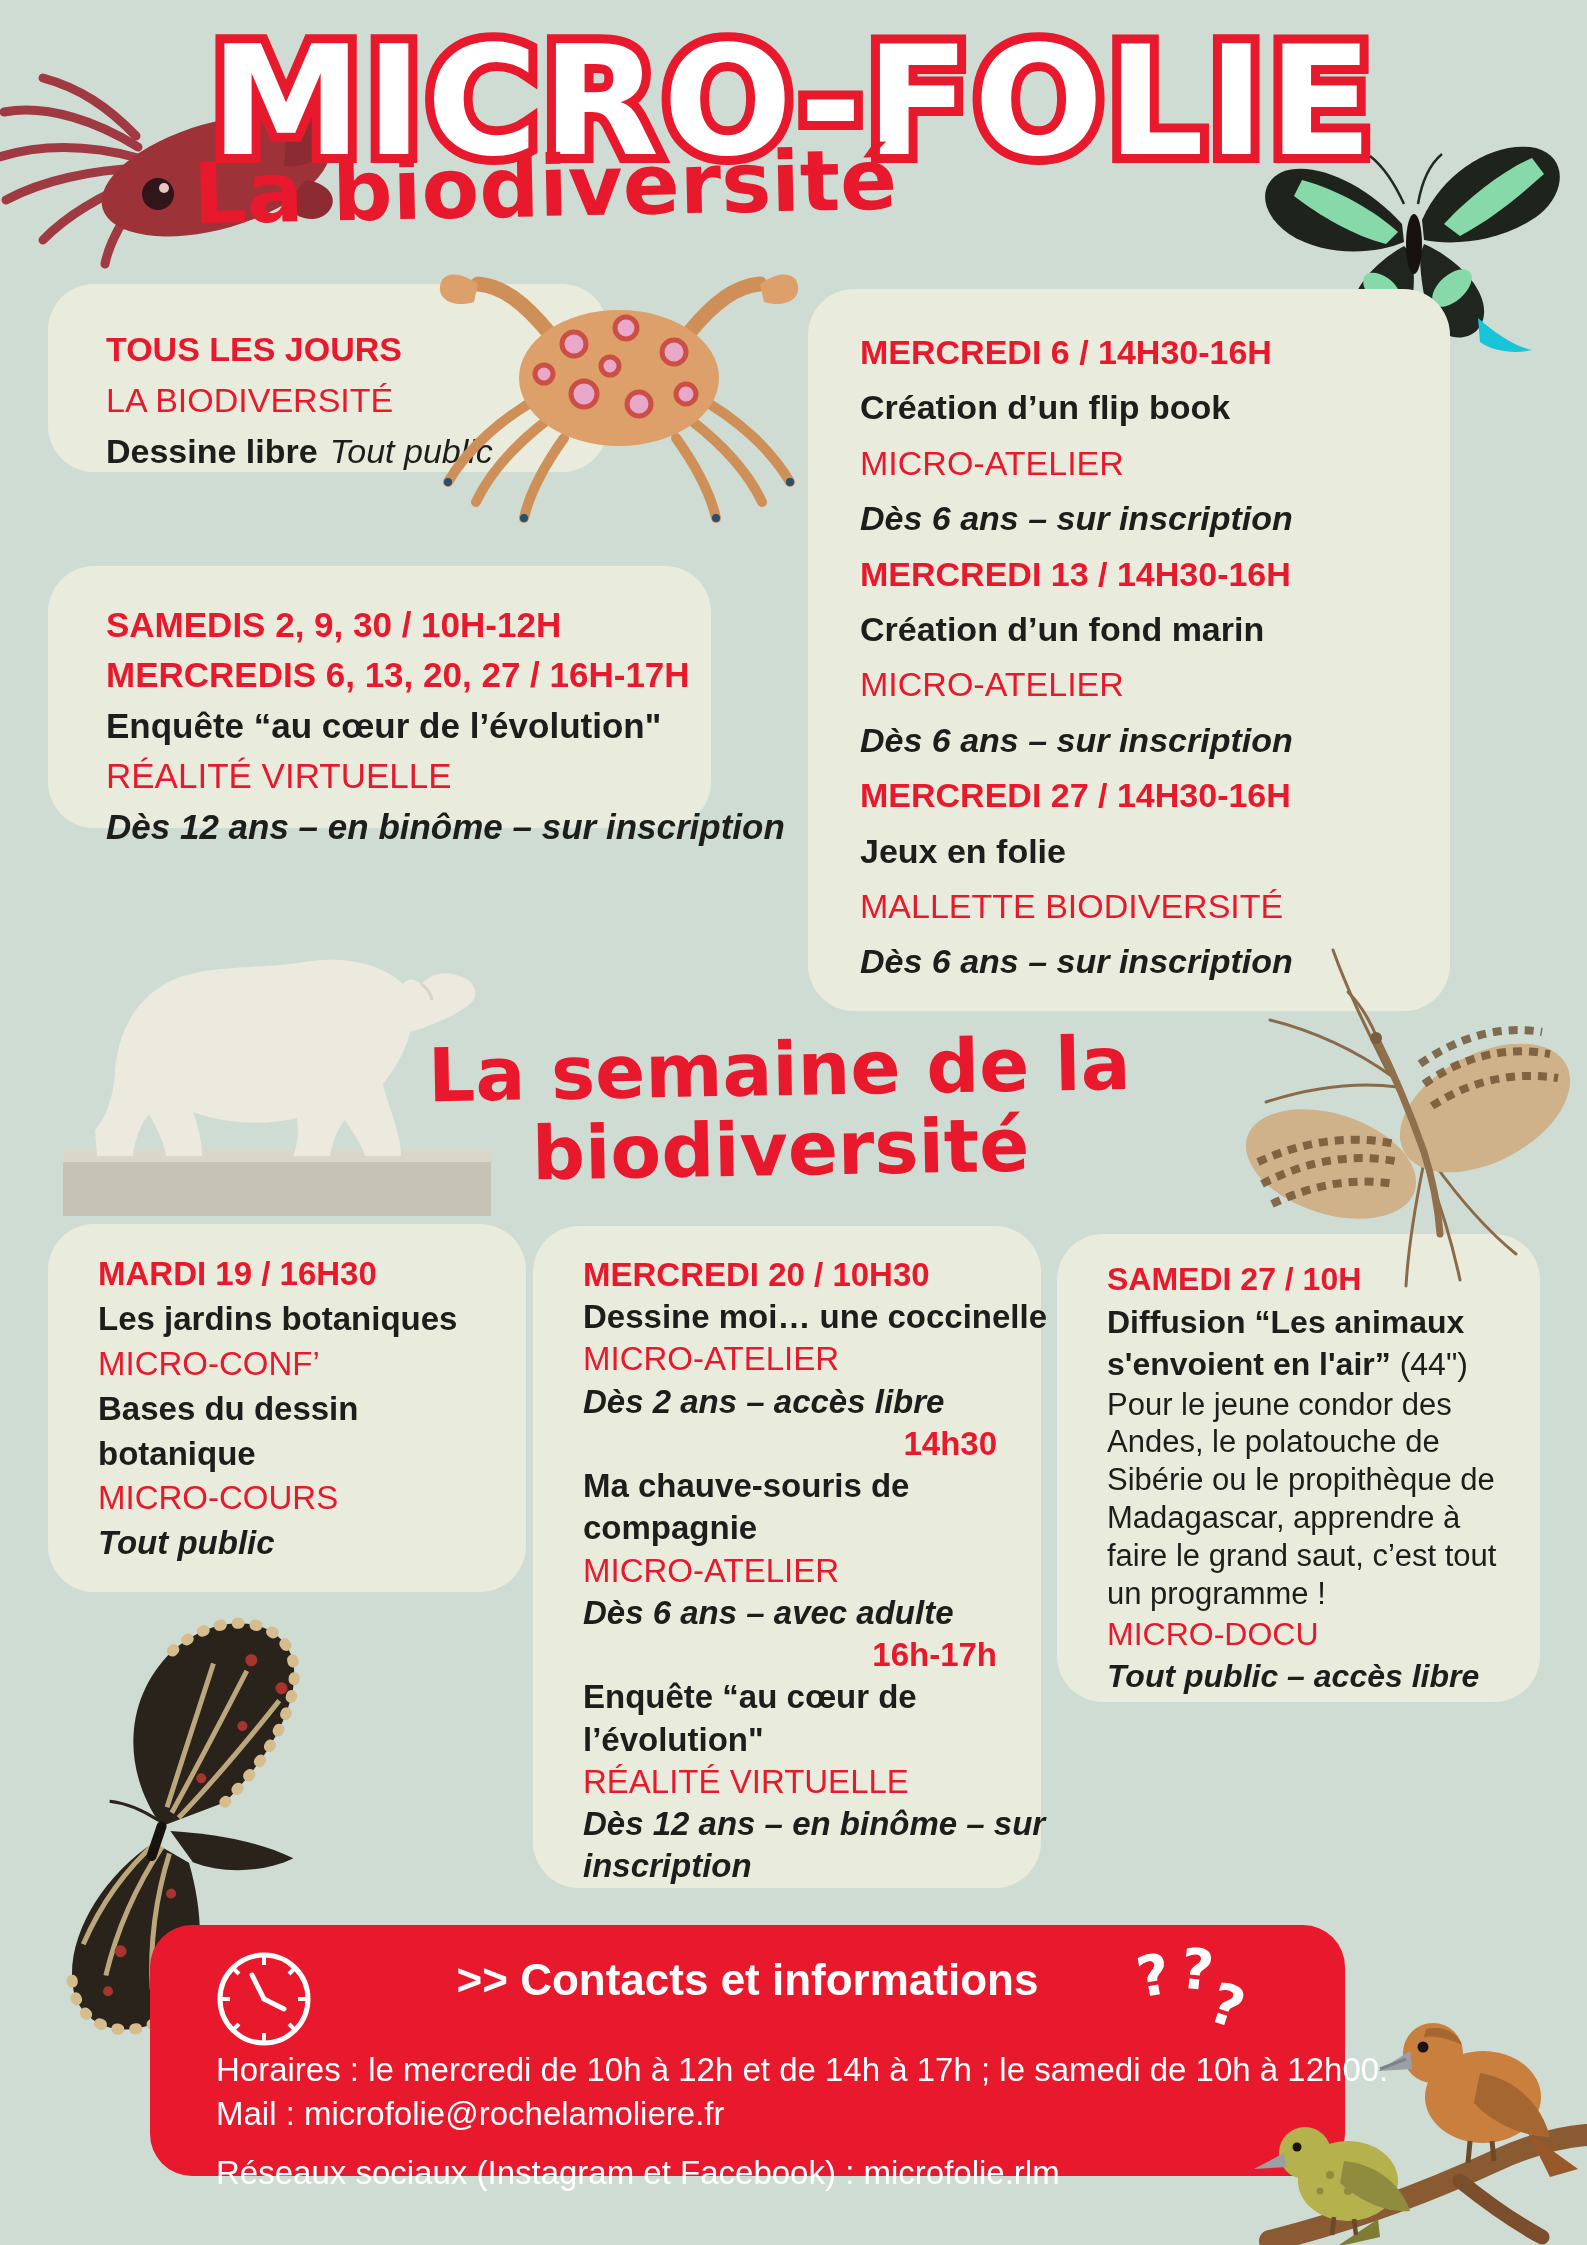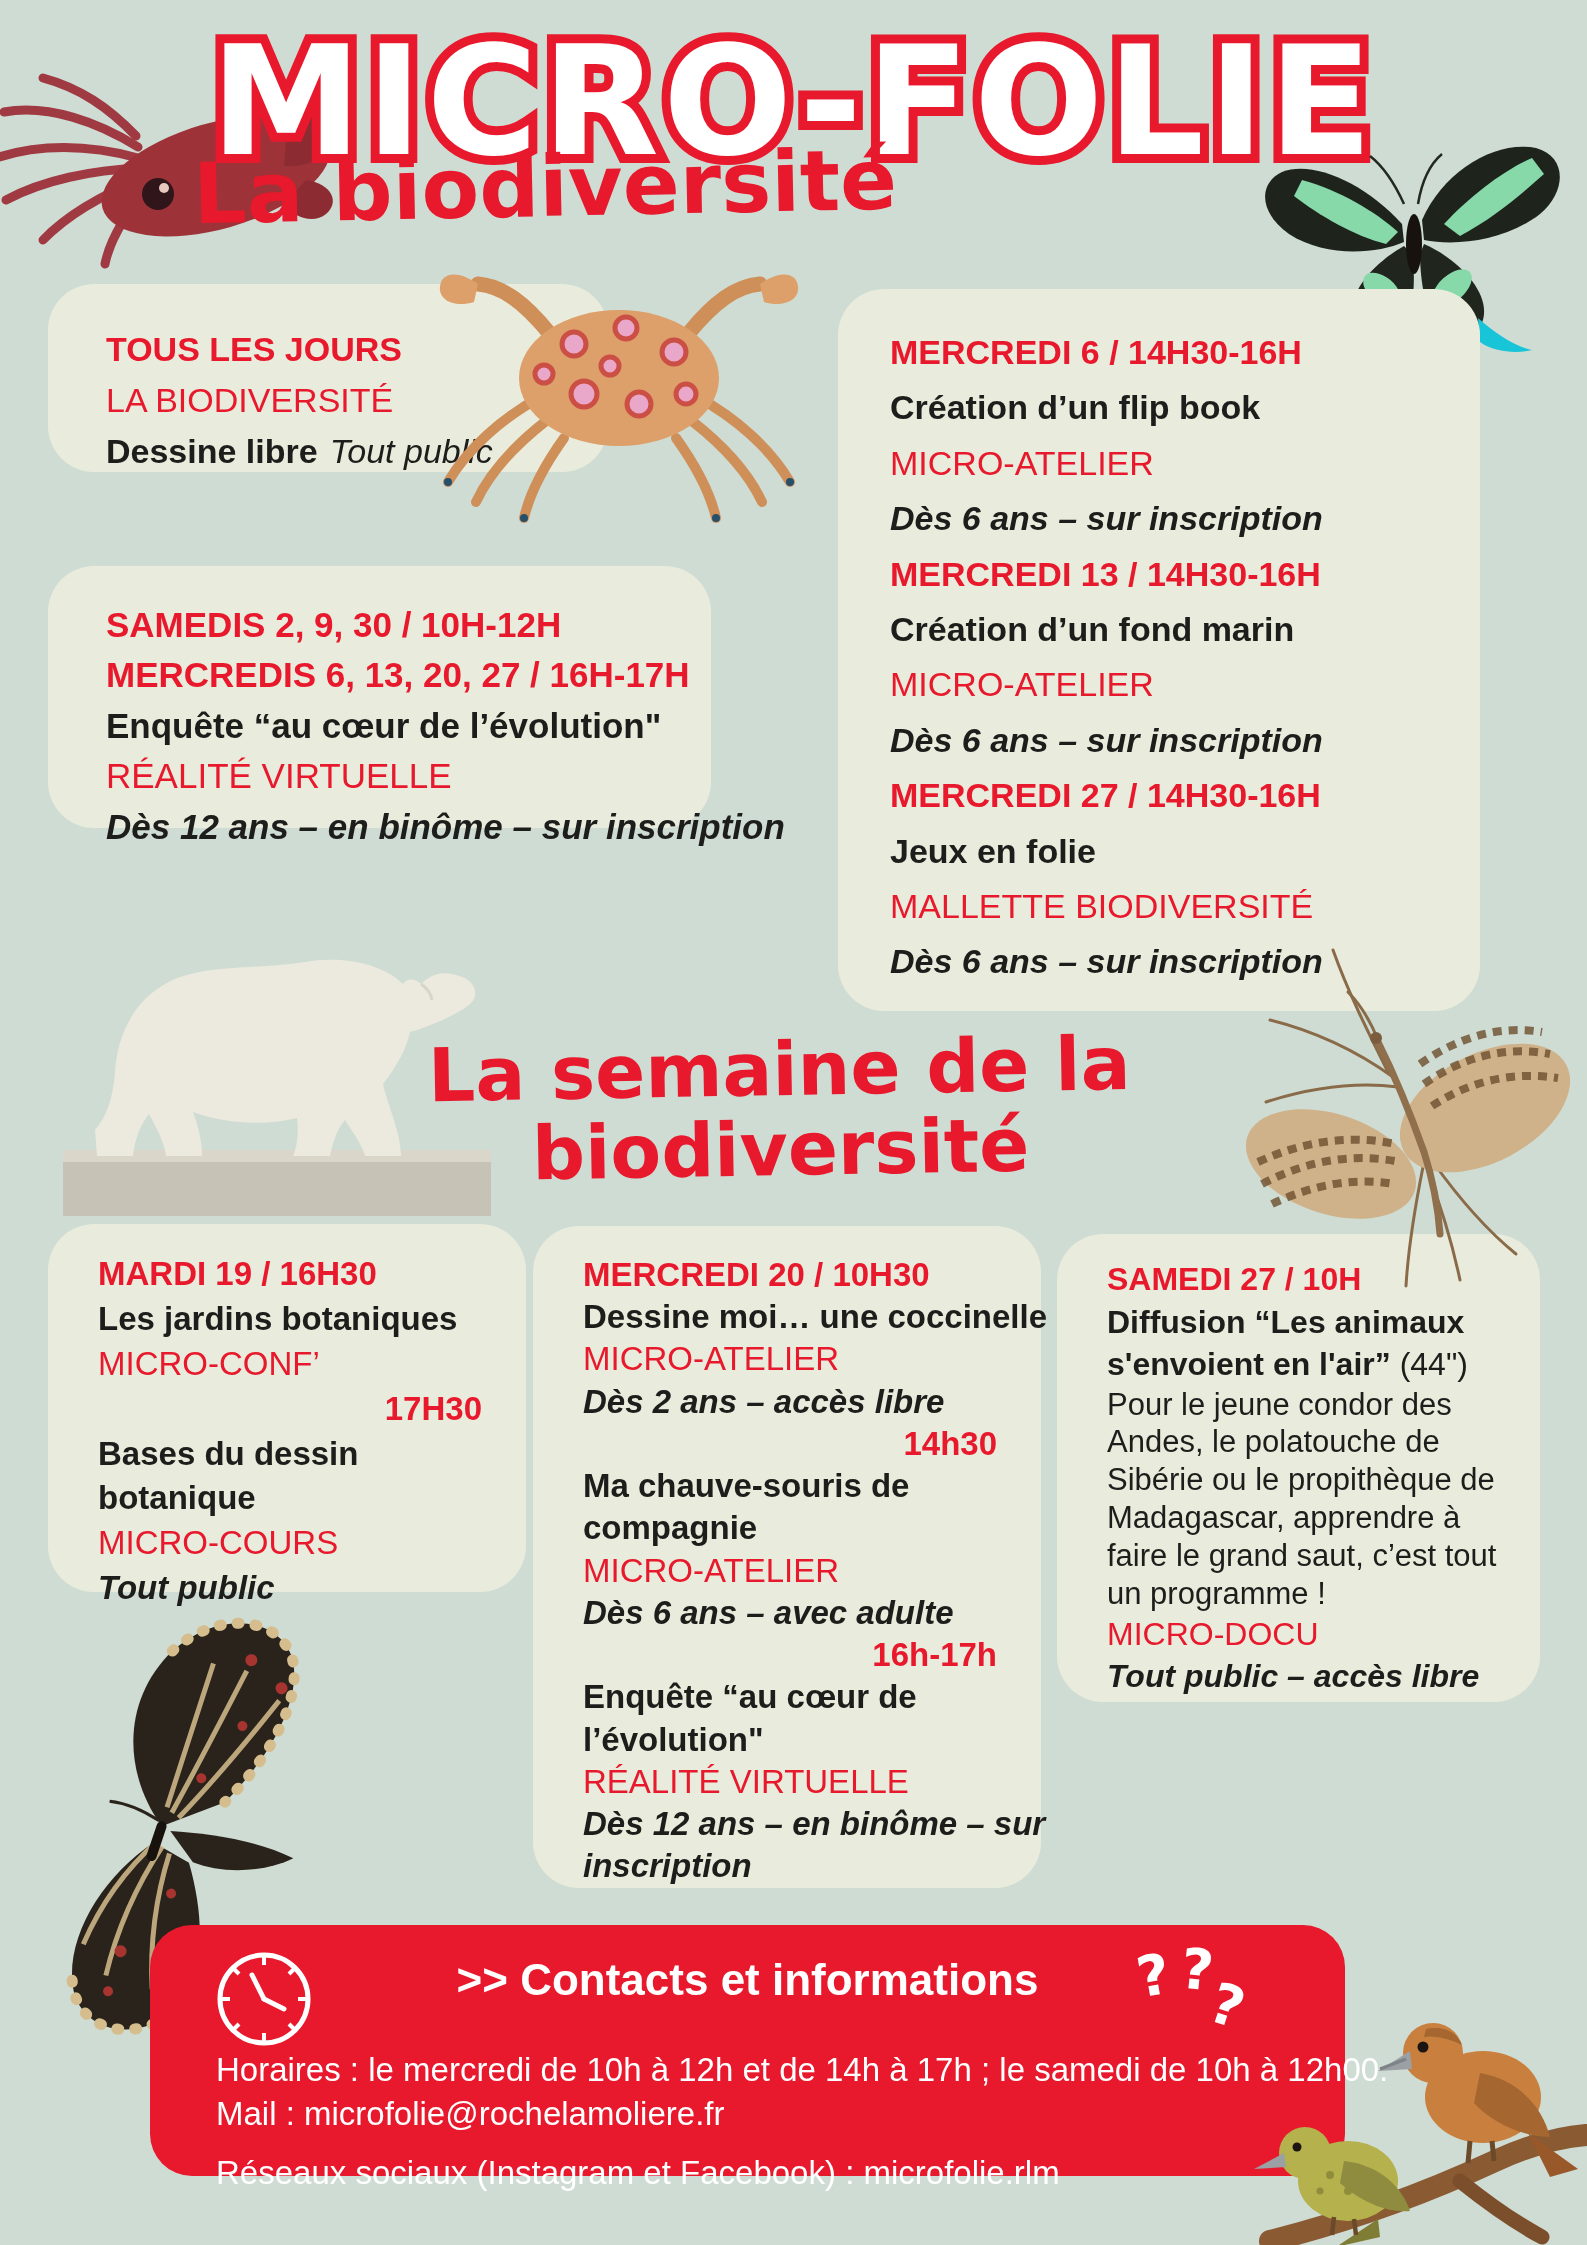--- a/index.html
+++ b/index.html
@@ -37,21 +37,21 @@
   .ln.rt{text-align:right;}
   .b{font-weight:700;}
   .it-inline{font-weight:400; font-style:italic;}
   .reg-inline{font-weight:400;}
   .sp{margin-right:12px;}
 
   .card-a{left:48px; top:284px; width:560px; height:188px; padding:40px 0 0 58px;}
   .card-a .ln{line-height:1.5;}
   .card-b{left:48px; top:566px; width:663px; height:262px; padding:34px 0 0 58px;}
   .card-b .ln{line-height:1.44; font-size:35px;}
-  .card-c{left:838px; top:289px; width:642px; height:722px; padding:36px 0 0 52px;}
+  .card-c{left:808px; top:289px; width:642px; height:722px; padding:36px 0 0 52px;}
   .card-c .ln{line-height:1.63;}
   .tight{padding:28px 44px 0 50px;}
   .tight .ln{font-size:33px; line-height:1.36;}
   .card-d{left:48px; top:1224px; width:478px; height:368px;}
   .card-e{left:533px; top:1226px; width:508px; height:662px;}
   .card-e .ln{line-height:1.28;}
   .card-f{left:1057px; top:1234px; width:483px; height:468px; padding-top:24px;}
   .card-f .ln{line-height:1.33; font-size:32px;}
   .card-f .body{font-size:31px; line-height:1.22; font-weight:400; white-space:normal; width:400px;}
 
@@ -183,21 +183,20 @@
 
   <div class="week-heading">
     <div>La semaine de la</div>
     <div>biodiversité</div>
   </div>
 
   <div class="card card-d tight">
     <div class="ln red">MARDI 19 / 16H30</div>
     <div class="ln">Les jardins botaniques</div>
     <div class="ln red-lite">MICRO-CONF’</div>
-    <div class="ln red rt">17H30</div>
     <div class="ln">Bases du dessin</div>
     <div class="ln">botanique</div>
     <div class="ln red-lite">MICRO-COURS</div>
     <div class="ln it">Tout public</div>
   </div>
 
   <div class="card card-e tight">
     <div class="ln red">MERCREDI 20 / 10H30</div>
     <div class="ln">Dessine moi… une coccinelle !</div>
     <div class="ln red-lite">MICRO-ATELIER</div>

